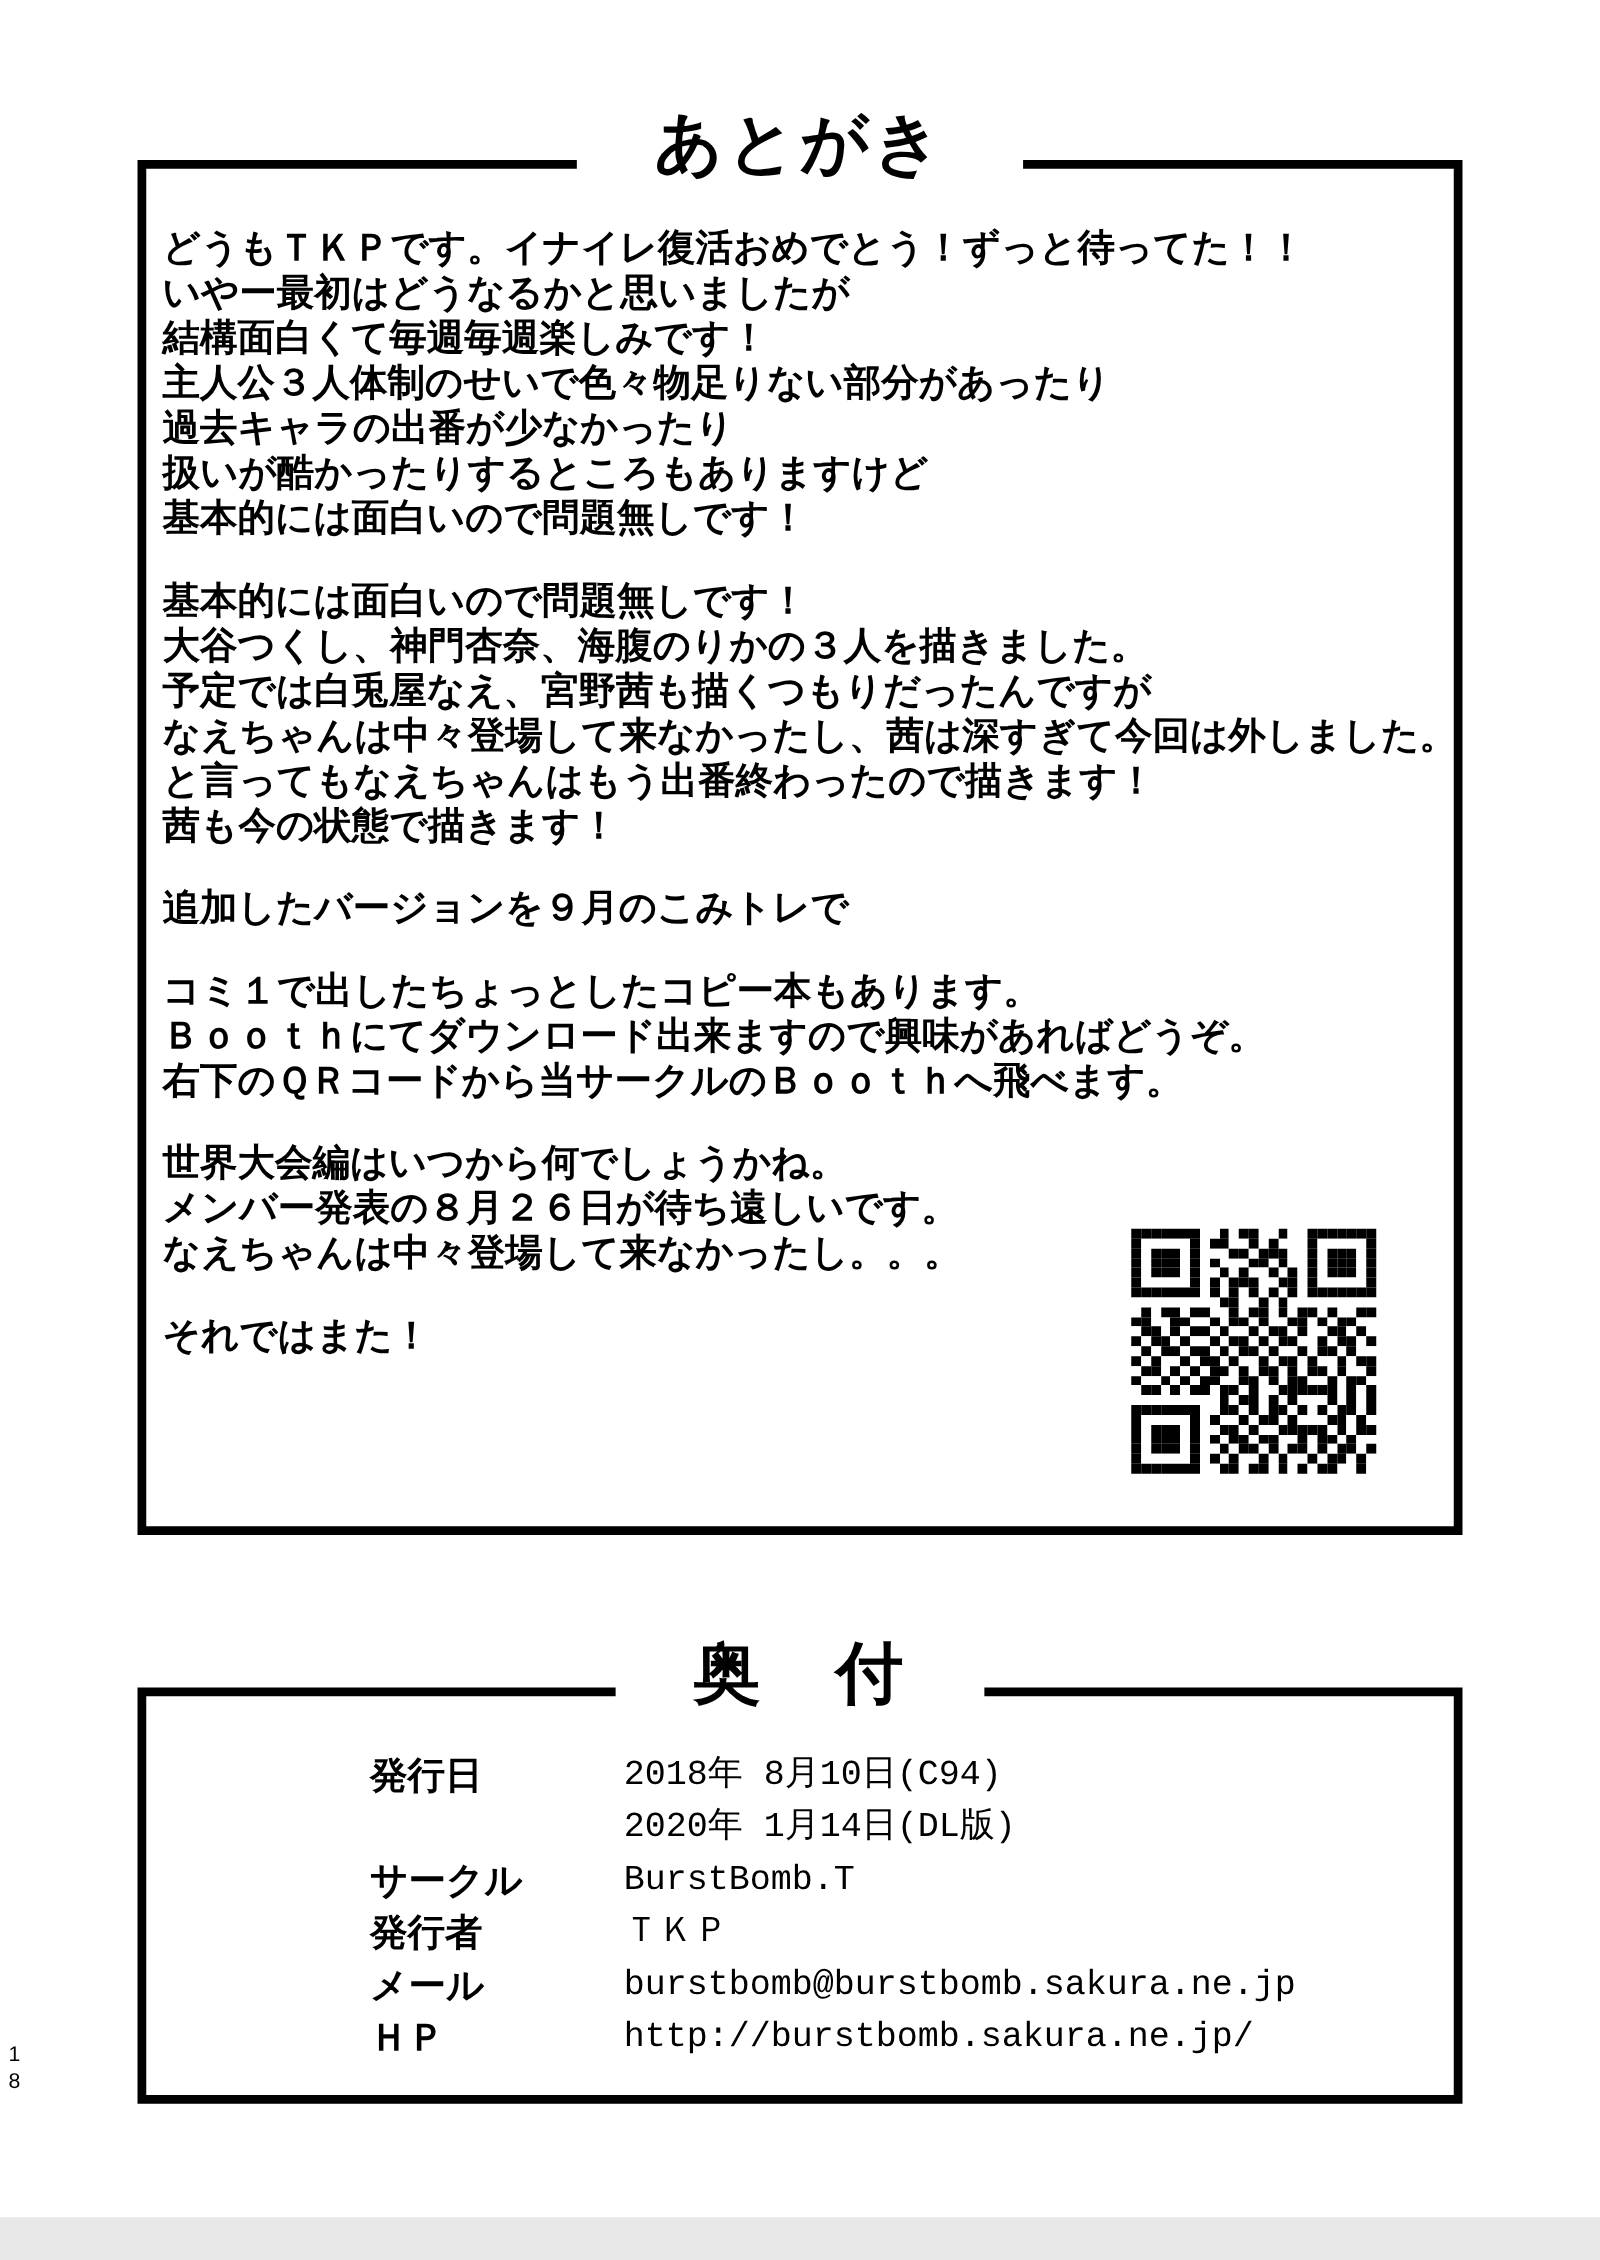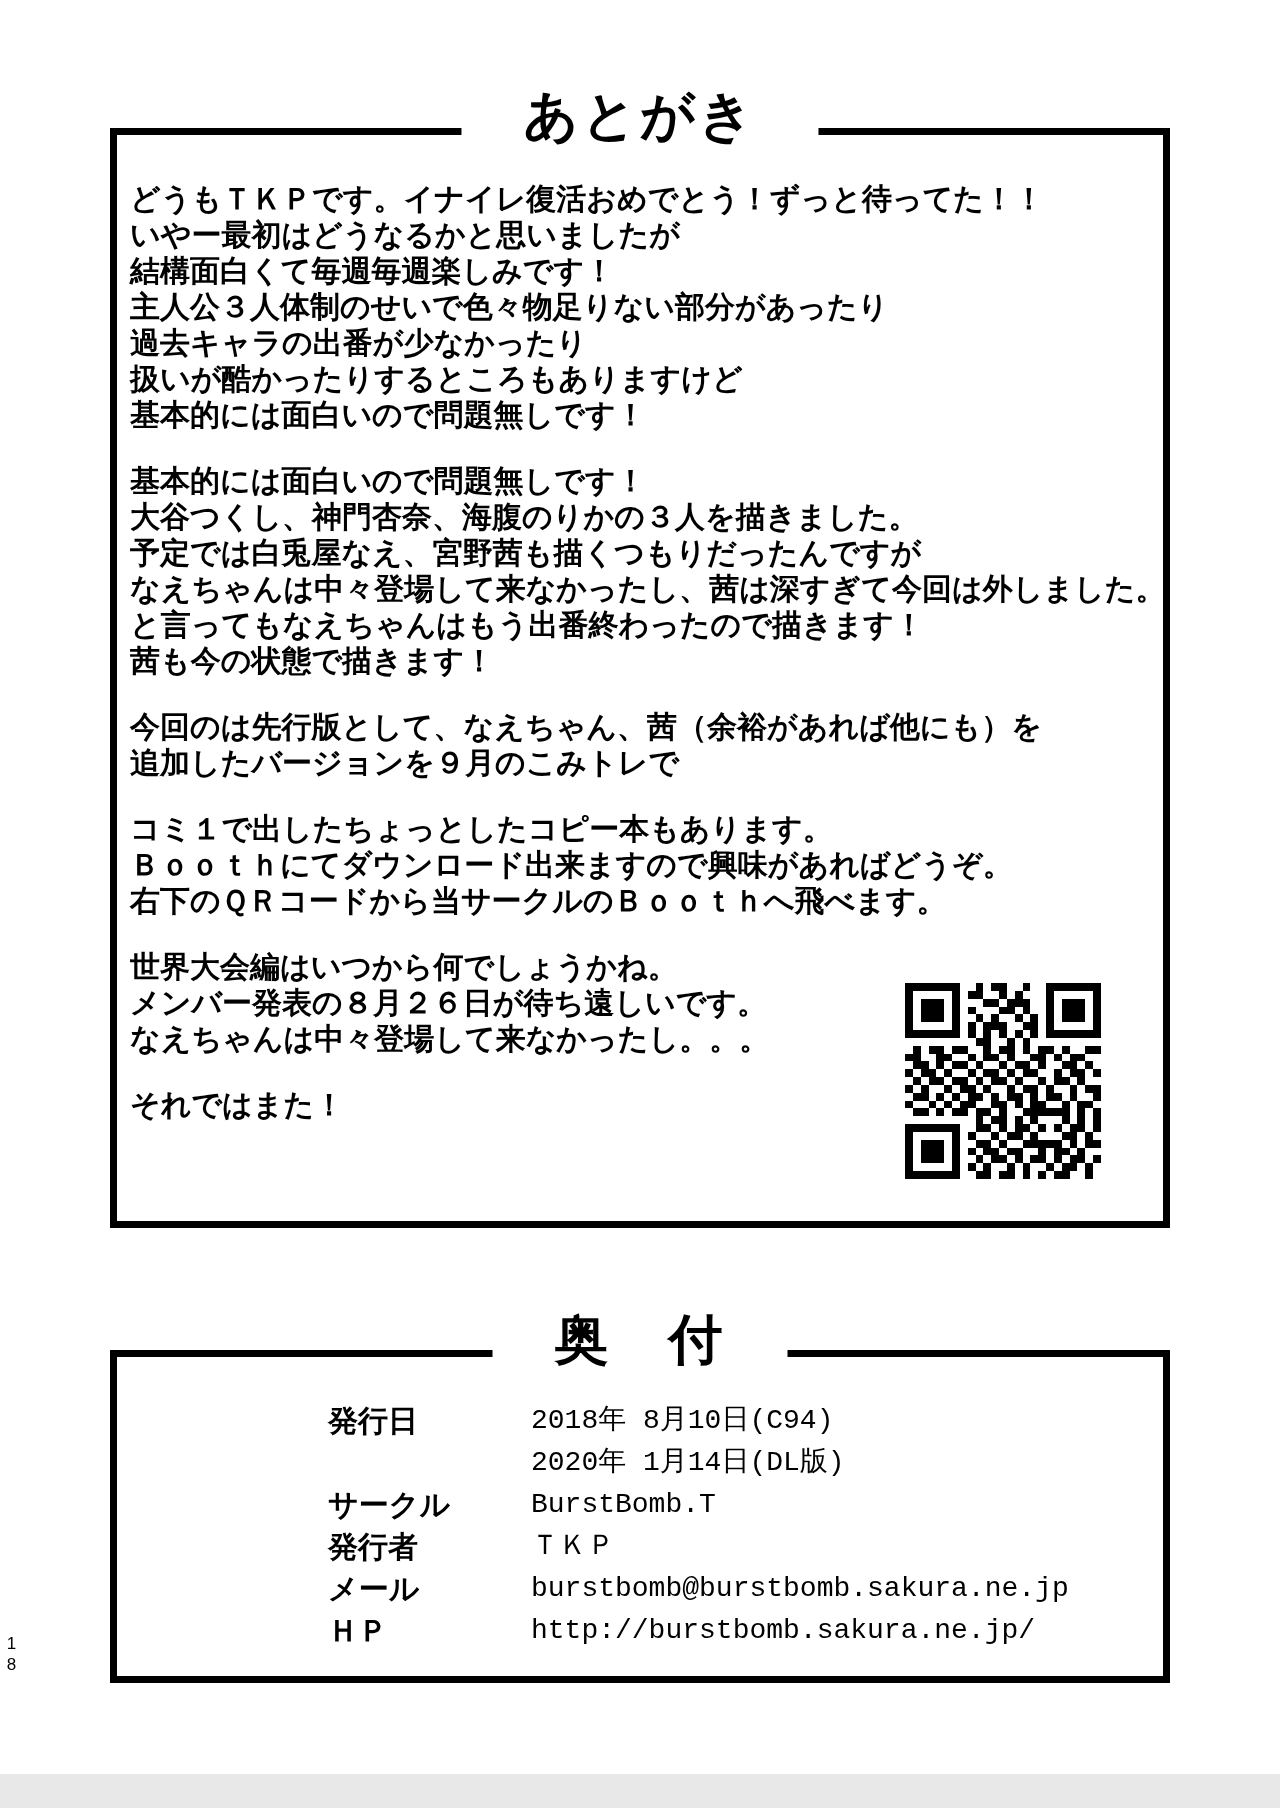--- a/index.html
+++ b/index.html
@@ -77,21 +77,20 @@
   }
   .crow { display:flex; height:42px; align-items:flex-start; }
   .clabel {
     width:203px;
     flex:0 0 203px;
     font-family:Liberation Sans, sans-serif;
     font-weight:bold;
     font-size:30px;
     line-height:34px;
     white-space:nowrap;
-    margin-left:32px;
   }
   .cvalue {
     font-family:"Liberation Mono","DejaVu Sans Mono",monospace;
     font-size:28px;
     line-height:34px;
     white-space:nowrap;
   }
 
   
   .page-number {
@@ -127,21 +126,20 @@
       </div>
       <div class="para">
         <div class="tline">基本的には面白いので問題無しです！</div>
         <div class="tline">大谷つくし、神門杏奈、海腹のりかの３人を描きました。</div>
         <div class="tline">予定では白兎屋なえ、宮野茜も描くつもりだったんですが</div>
         <div class="tline">なえちゃんは中々登場して来なかったし、茜は深すぎて今回は外しました。</div>
         <div class="tline">と言ってもなえちゃんはもう出番終わったので描きます！</div>
         <div class="tline">茜も今の状態で描きます！</div>
       </div>
       <div class="para">
-        <div class="tline">今回のは先行版として、なえちゃん、茜（余裕があれば他にも）を</div>
         <div class="tline">追加したバージョンを９月のこみトレで</div>
       </div>
       <div class="para">
         <div class="tline">コミ１で出したちょっとしたコピー本もあります。</div>
         <div class="tline">Ｂｏｏｔｈにてダウンロード出来ますので興味があればどうぞ。</div>
         <div class="tline">右下のＱＲコードから当サークルのＢｏｏｔｈへ飛べます。</div>
       </div>
       <div class="para">
         <div class="tline">世界大会編はいつから何でしょうかね。</div>
         <div class="tline">メンバー発表の８月２６日が待ち遠しいです。</div>

